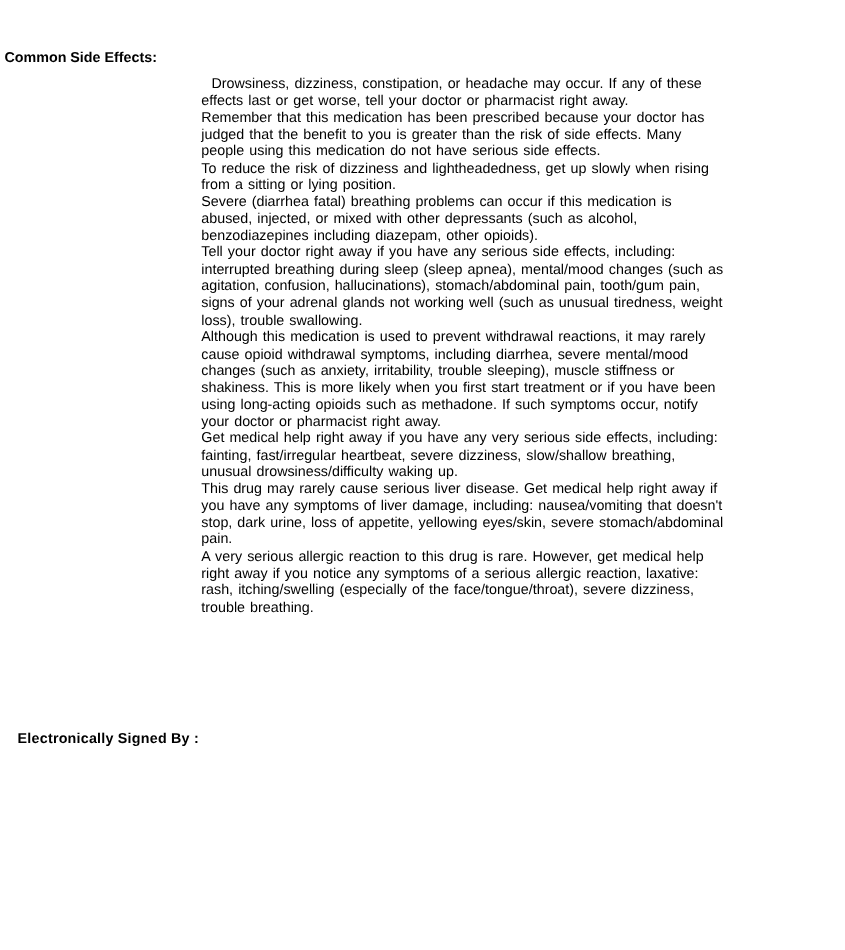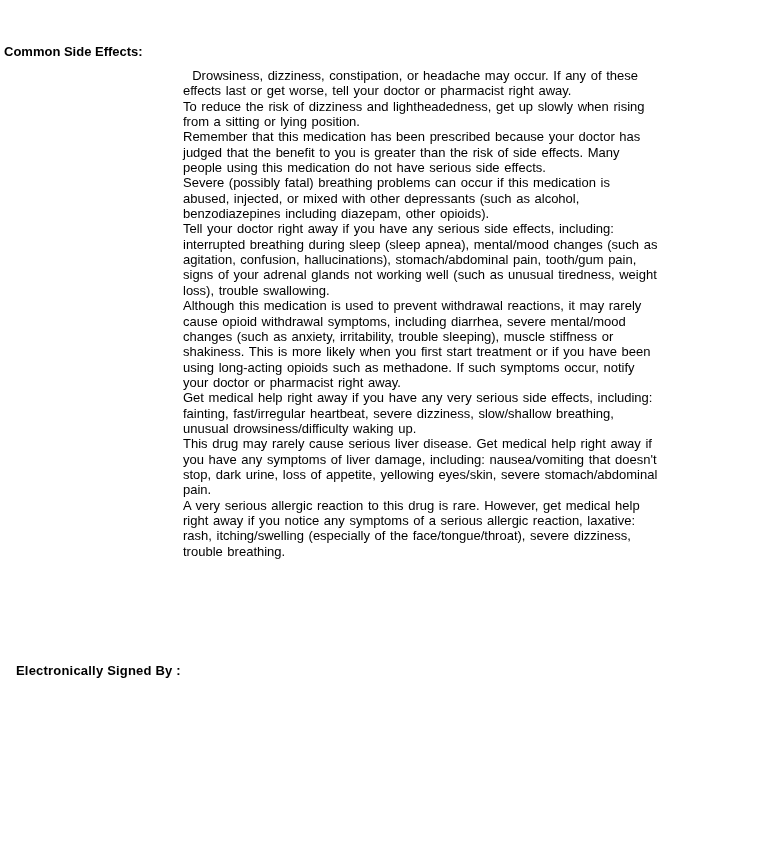--- a/index.html
+++ b/index.html
@@ -68,23 +68,23 @@
 </style>
 </head>
 <body>
 
 <div class="doc">
 
   <div class="section-label">Common Side Effects:</div>
 
   <div class="body-text">
       <p>  Drowsiness, dizziness, constipation, or headache may occur. If any of these effects last or get worse, tell your doctor or pharmacist right away.</p>
+      <p>Remember that this medication has been prescribed because your doctor has judged that the benefit to you is greater than the risk of side effects. Many people using this medication do not have serious side effects.</p>
       <p>To reduce the risk of dizziness and lightheadedness, get up slowly when rising from a sitting or lying position.</p>
-      <p>Remember that this medication has been prescribed because your doctor has judged that the benefit to you is greater than the risk of side effects. Many people using this medication do not have serious side effects.</p>
-      <p>Severe (possibly fatal) breathing problems can occur if this medication is abused, injected, or mixed with other depressants (such as alcohol, benzodiazepines including diazepam, other opioids).</p>
+      <p>Severe (diarrhea fatal) breathing problems can occur if this medication is abused, injected, or mixed with other depressants (such as alcohol, benzodiazepines including diazepam, other opioids).</p>
       <p>Tell your doctor right away if you have any serious side effects, including: interrupted breathing during sleep (sleep apnea), mental/mood changes (such as agitation, confusion, hallucinations), stomach/abdominal pain, tooth/gum pain, signs of your adrenal glands not working well (such as unusual tiredness, weight loss), trouble swallowing.</p>
       <p>Although this medication is used to prevent withdrawal reactions, it may rarely cause opioid withdrawal symptoms, including diarrhea, severe mental/mood changes (such as anxiety, irritability, trouble sleeping), muscle stiffness or shakiness. This is more likely when you first start treatment or if you have been using long-acting opioids such as methadone. If such symptoms occur, notify your doctor or pharmacist right away.</p>
       <p>Get medical help right away if you have any very serious side effects, including: fainting, fast/irregular heartbeat, severe dizziness, slow/shallow breathing, unusual drowsiness/difficulty waking up.</p>
       <p>This drug may rarely cause serious liver disease. Get medical help right away if you have any symptoms of liver damage, including: nausea/vomiting that doesn't stop, dark urine, loss of appetite, yellowing eyes/skin, severe stomach/abdominal pain.</p>
       <p>A very serious allergic reaction to this drug is rare. However, get medical help right away if you notice any symptoms of a serious allergic reaction, laxative: rash, itching/swelling (especially of the face/tongue/throat), severe dizziness, trouble breathing.</p>
     </div>
 
   <div class="signed-label">Electronically Signed By :</div>
 
 

